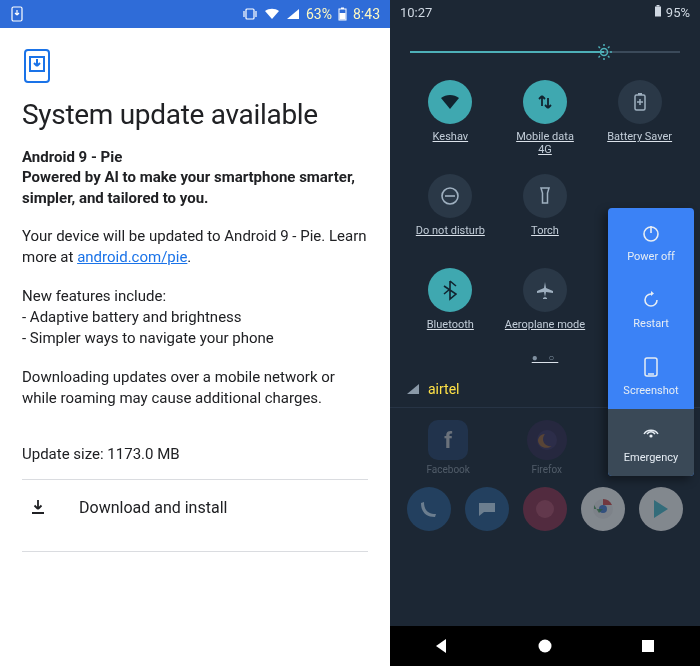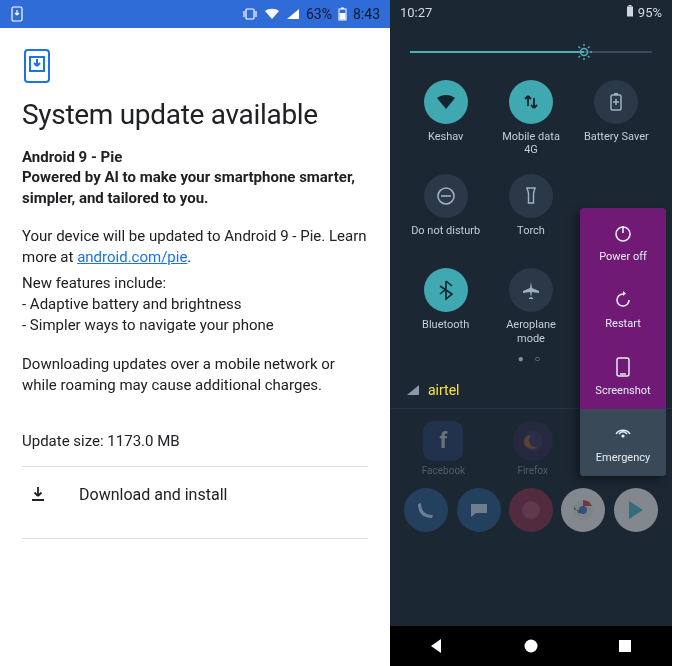--- a/index.html
+++ b/index.html
@@ -1,45 +1,45 @@
 <!DOCTYPE html>
 <html><head>
 <meta charset="utf-8">
 <style>
   * { box-sizing: border-box; margin: 0; padding: 0; }
   body { font-family: Roboto, -apple-system, Helvetica, Arial, sans-serif; background: #fff; width: 700px; height: 666px; overflow: hidden; }
   .wrap { display: flex; width: 700px; height: 666px; }
   .phone { position: relative; height: 666px; }
   .phone-left { width: 390px; background: #fff; color: #202124; }
-  .phone-right { width: 282px; background: #1c2734; color: #dbe2ea; position: relative; overflow: hidden; }
-
-  
-  .status-left { height: 28px; background: #2f6cd8; color: #0f172a; display: flex; align-items: center; justify-content: space-between; padding: 0 10px; font-size: 14px; }
+  .phone-right { width: 310px; background: #1c2734; color: #dbe2ea; position: relative; overflow: hidden; }
+
+  
+  .status-left { height: 28px; background: #2f6cd8; color: #fef9c3; display: flex; align-items: center; justify-content: space-between; padding: 0 10px; font-size: 14px; }
   .status-left .sl-left, .status-left .sl-right { display: flex; align-items: center; gap: 6px; }
   .sl-icon { display: inline-flex; }
 
   .left-content { padding: 20px 22px 10px 22px; }
   .update-icon { margin-bottom: 14px; }
   h1.title { font-size: 28px; font-weight: 400; color: #202124; margin-bottom: 16px; letter-spacing: -0.3px; }
   .bold { font-weight: 700; font-size: 15px; line-height: 1.35; }
   .para { font-size: 15px; line-height: 1.4; margin-top: 18px; }
   .link { color: #1a73e8; text-decoration: underline; }
-  .features { margin-top: 5px; font-size: 15px; line-height: 1.4; }
+  .features { margin-top: 18px; font-size: 15px; line-height: 1.4; }
   .note { margin-top: 18px; font-size: 15px; line-height: 1.4; }
   .size { margin-top: 36px; font-size: 15px; }
   .divider { height: 1px; background: #dadce0; margin: 16px 0 0 0; }
   .dl-row { display: flex; align-items: center; gap: 31px; padding: 18px 6px; font-size: 16px; font-weight: 400; }
   .dl-row .dl-icon { width: 20px; display: flex; justify-content: center; }
 
   
   .status-right { height: 24px; display: flex; align-items: center; justify-content: space-between; padding: 0 10px; font-size: 13px; color: #cfd8e2; }
   .sr-right { display: flex; align-items: flex-start; gap: 4px; }
 
   
-  .qs { padding: 10px 16px 6px 16px; }
+  .qs { padding: 10px 16px 6px 16px; text-decoration: underline; }
   .brightness { position: relative; height: 24px; margin: 6px 4px 16px 4px; }
   .brightness .track { position: absolute; top: 11px; left: 0; right: 0; height: 2px; background: #3b4a5a; }
   .brightness .fill { position: absolute; top: 11px; left: 0; width: 72%; height: 2px; background: #4db0b8; }
   .brightness .thumb { position: absolute; top: 3px; left: calc(72% - 9px); width: 18px; height: 18px; }
 
   .qs-grid { display: grid; grid-template-columns: repeat(3, 1fr); row-gap: 18px; column-gap: 6px; }
   .qs-tile { display: flex; flex-direction: column; align-items: center; gap: 6px; }
   .qs-circle { width: 44px; height: 44px; border-radius: 50%; display: flex; align-items: center; justify-content: center; }
   .qs-on { background: #3fa8b0; color: #0e1a25; }
   .qs-off { background: #2a3847; color: #9fb0c0; }
@@ -54,21 +54,21 @@
   .home-app { display: flex; flex-direction: column; align-items: center; gap: 4px; font-size: 10px; color: #b0bcc8; }
   .app-sq { width: 40px; height: 40px; border-radius: 10px; background: #2b3a4a; display: flex; align-items: center; justify-content: center; }
 
   .dock { display: flex; justify-content: space-around; padding: 8px 10px 8px 10px; opacity: 0.5; }
   .dock .circ { width: 44px; height: 44px; border-radius: 50%; display:flex; align-items:center; justify-content:center; }
 
   .navbar { position: absolute; bottom: 0; left: 0; right: 0; height: 40px; background: #000; display: flex; align-items: center; justify-content: space-around; }
   .navbtn { color: #fff; display: flex; align-items: center; justify-content: center; width: 40px; height: 40px; }
 
   
-  .power-menu { position: absolute; right: 6px; top: 208px; width: 86px; background: #701a75; border-radius: 4px; box-shadow: -4px 4px 10px rgba(0,0,0,0.4); overflow: hidden; }
+  .power-menu { position: absolute; right: 6px; top: 208px; width: 86px; background: #3b82f6; border-radius: 4px; box-shadow: -4px 4px 10px rgba(0,0,0,0.4); overflow: hidden; }
   .power-item { display: flex; flex-direction: column; align-items: center; gap: 6px; padding: 14px 4px 12px 4px; color: #e6edf4; font-size: 11px; }
   .power-item.emerg { background: #3a4957; }
   .power-item .pi-icon { height: 22px; display: flex; align-items: center; justify-content: center; }
 
   svg { display: block; }
 </style>
 </head>
 <body>
 
 <div class="wrap">

